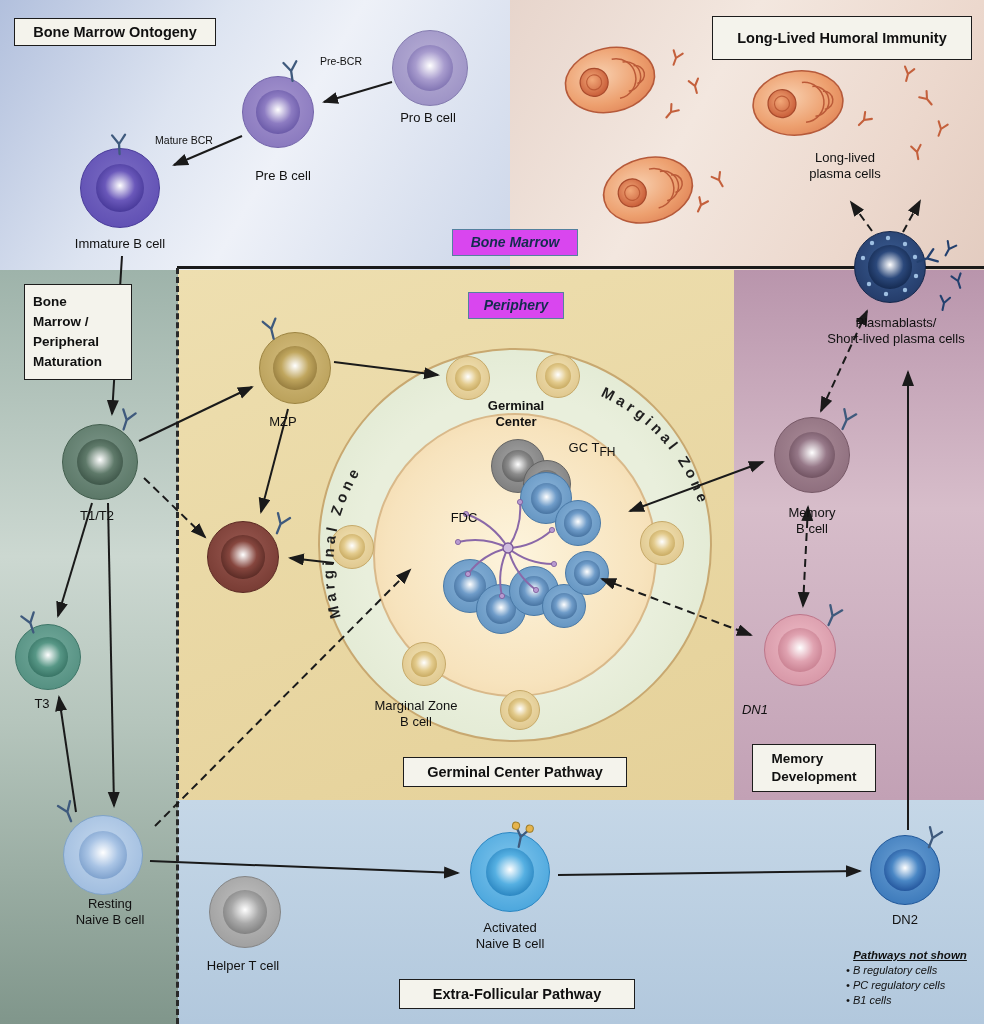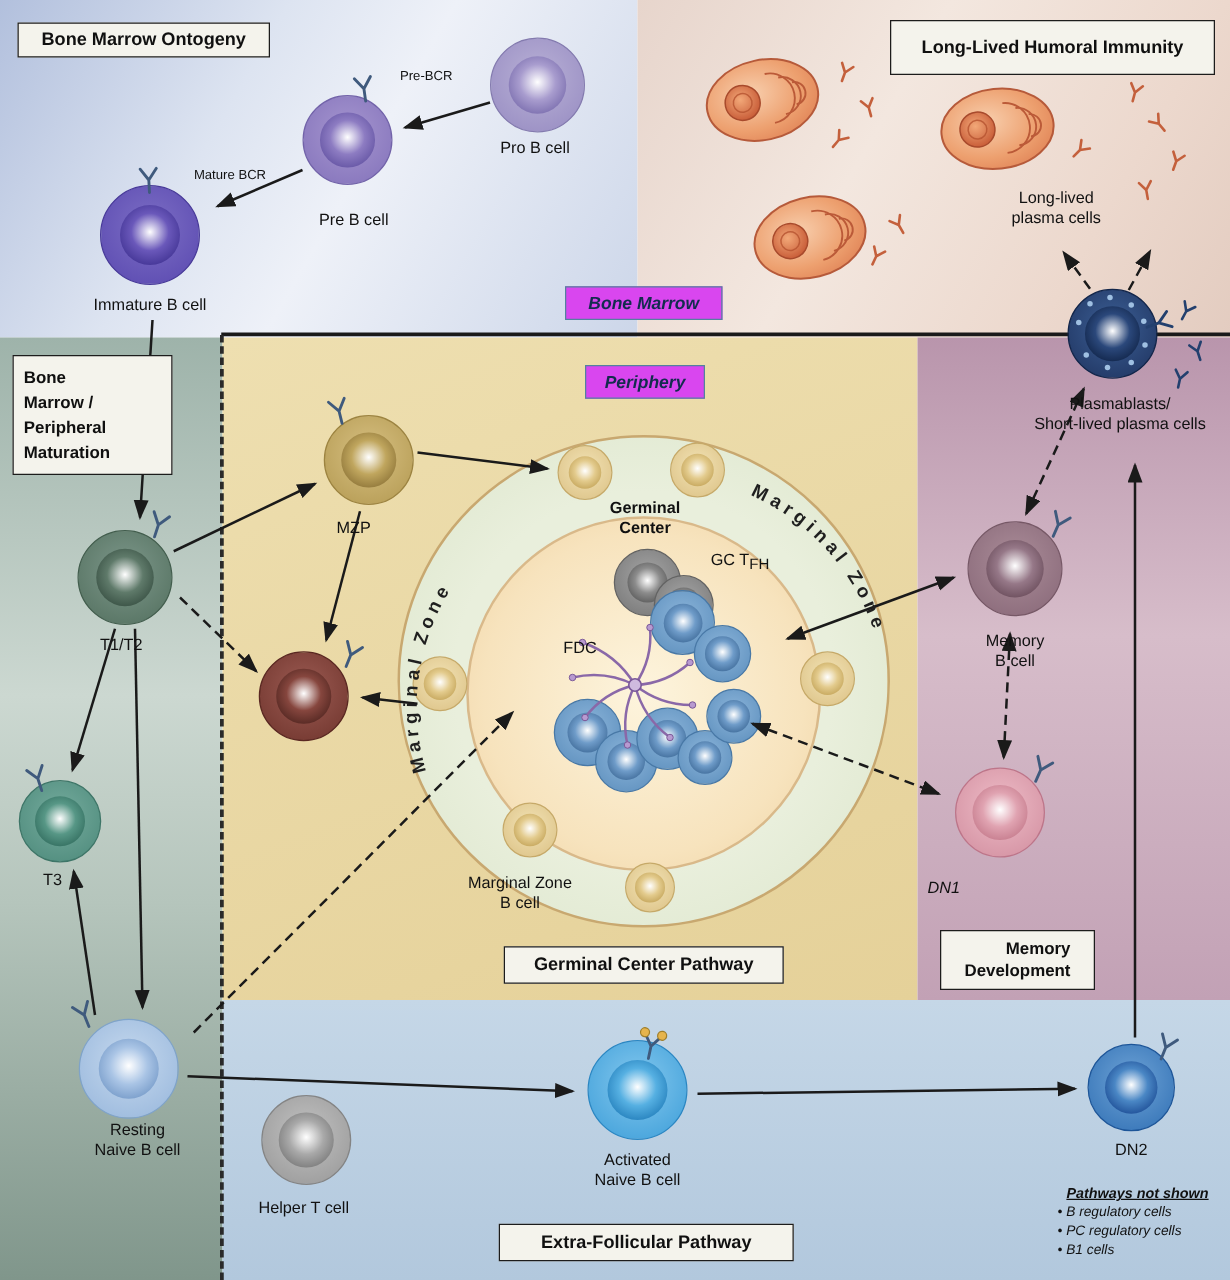--- a/index.html
+++ b/index.html
@@ -21,21 +21,21 @@
   #cell-layer,#label-layer{position:absolute;left:0;top:0;width:100%;height:100%}
   .cell{position:absolute;border-radius:50%}
   .cell .nuc{position:absolute;left:19%;top:19%;width:62%;height:62%;border-radius:50%}
   .lbl{position:absolute;width:180px;text-align:center;font-size:13px;line-height:16px;color:#111}
   .lbl.small{font-size:10.5px;line-height:12px}
   .lbl.bold{font-weight:bold}
   .lbl sub{font-size:12px}
   #overlay{position:absolute;left:0;top:0;pointer-events:none}
   .mz-text{font-weight:bold;font-size:15px;letter-spacing:4px;fill:#1f1f1f}
   .box{position:absolute;display:flex;align-items:center;justify-content:center;background:#f4f3ec;
-     border:1.7px solid #1c1c1c;font-weight:bold;color:#101010;font-size:14.5px;text-align:right;line-height:1.3}
+     border:1.7px solid #1c1c1c;font-weight:bold;color:#101010;font-size:14.5px;text-align:left;line-height:1.3}
   .box.badge{background:#d946ef;border:1.4px solid #54819f;font-style:italic;color:#132c4e;font-size:14px}
   .box.left-align{justify-content:flex-start;text-align:left;padding-left:8px;font-size:13.5px;line-height:1.5}
   .box.two-line{font-size:13.5px}
   .note{position:absolute;left:834px;top:949px;width:152px;font-style:italic;color:#111}
   .note-title{font-size:11.5px;font-weight:bold;text-decoration:underline;text-align:center;margin-bottom:2px}
   .note-item{font-size:11px;line-height:15px;padding-left:12px;text-align:left}
 </style>
 </head>
 <body>
 
@@ -355,21 +355,21 @@
       <div class="lbl" style="left: 665px; top: 702px; font-style: italic;">DN1</div>
       <div class="lbl" style="left: 153px; top: 958px;">Helper T cell</div>
       <div class="lbl" style="left: 420px; top: 920px;">Activated<br>Naive B cell</div>
       <div class="lbl" style="left: 815px; top: 912px;">DN2</div>
     </div>
 
   <div class="box" style="left:14px;top:18px;width:202px;height:28px">Bone Marrow Ontogeny</div>
   <div class="box" style="left:712px;top:16px;width:260px;height:44px">Long-Lived Humoral Immunity</div>
   <div class="box badge" style="left:452px;top:229px;width:126px;height:27px">Bone Marrow</div>
   <div class="box badge" style="left:468px;top:292px;width:96px;height:27px">Periphery</div>
-  <div class="box left-align" style="left:10px;top:284px;width:128px;height:96px">Bone<br>Marrow /<br>Peripheral<br>Maturation</div>
+  <div class="box left-align" style="left:24px;top:284px;width:108px;height:96px">Bone<br>Marrow /<br>Peripheral<br>Maturation</div>
   <div class="box" style="left:403px;top:757px;width:224px;height:30px">Germinal Center Pathway</div>
   <div class="box two-line" style="left:752px;top:744px;width:124px;height:48px">Memory<br>Development</div>
   <div class="box" style="left:399px;top:979px;width:236px;height:30px">Extra-Follicular Pathway</div>
 
   <div class="note">
     <div class="note-title">Pathways not shown</div>
     <div id="note-items">
         <div class="note-item">• B regulatory cells</div>
         <div class="note-item">• PC regulatory cells</div>
         <div class="note-item">• B1 cells</div>

